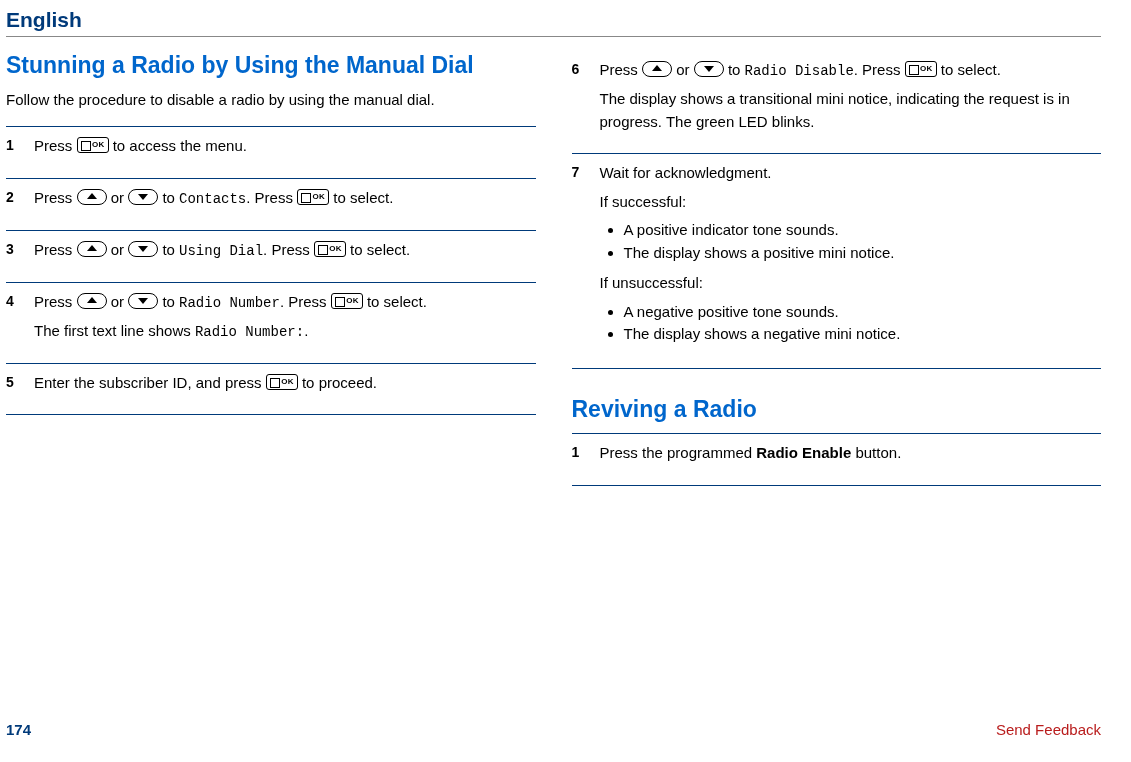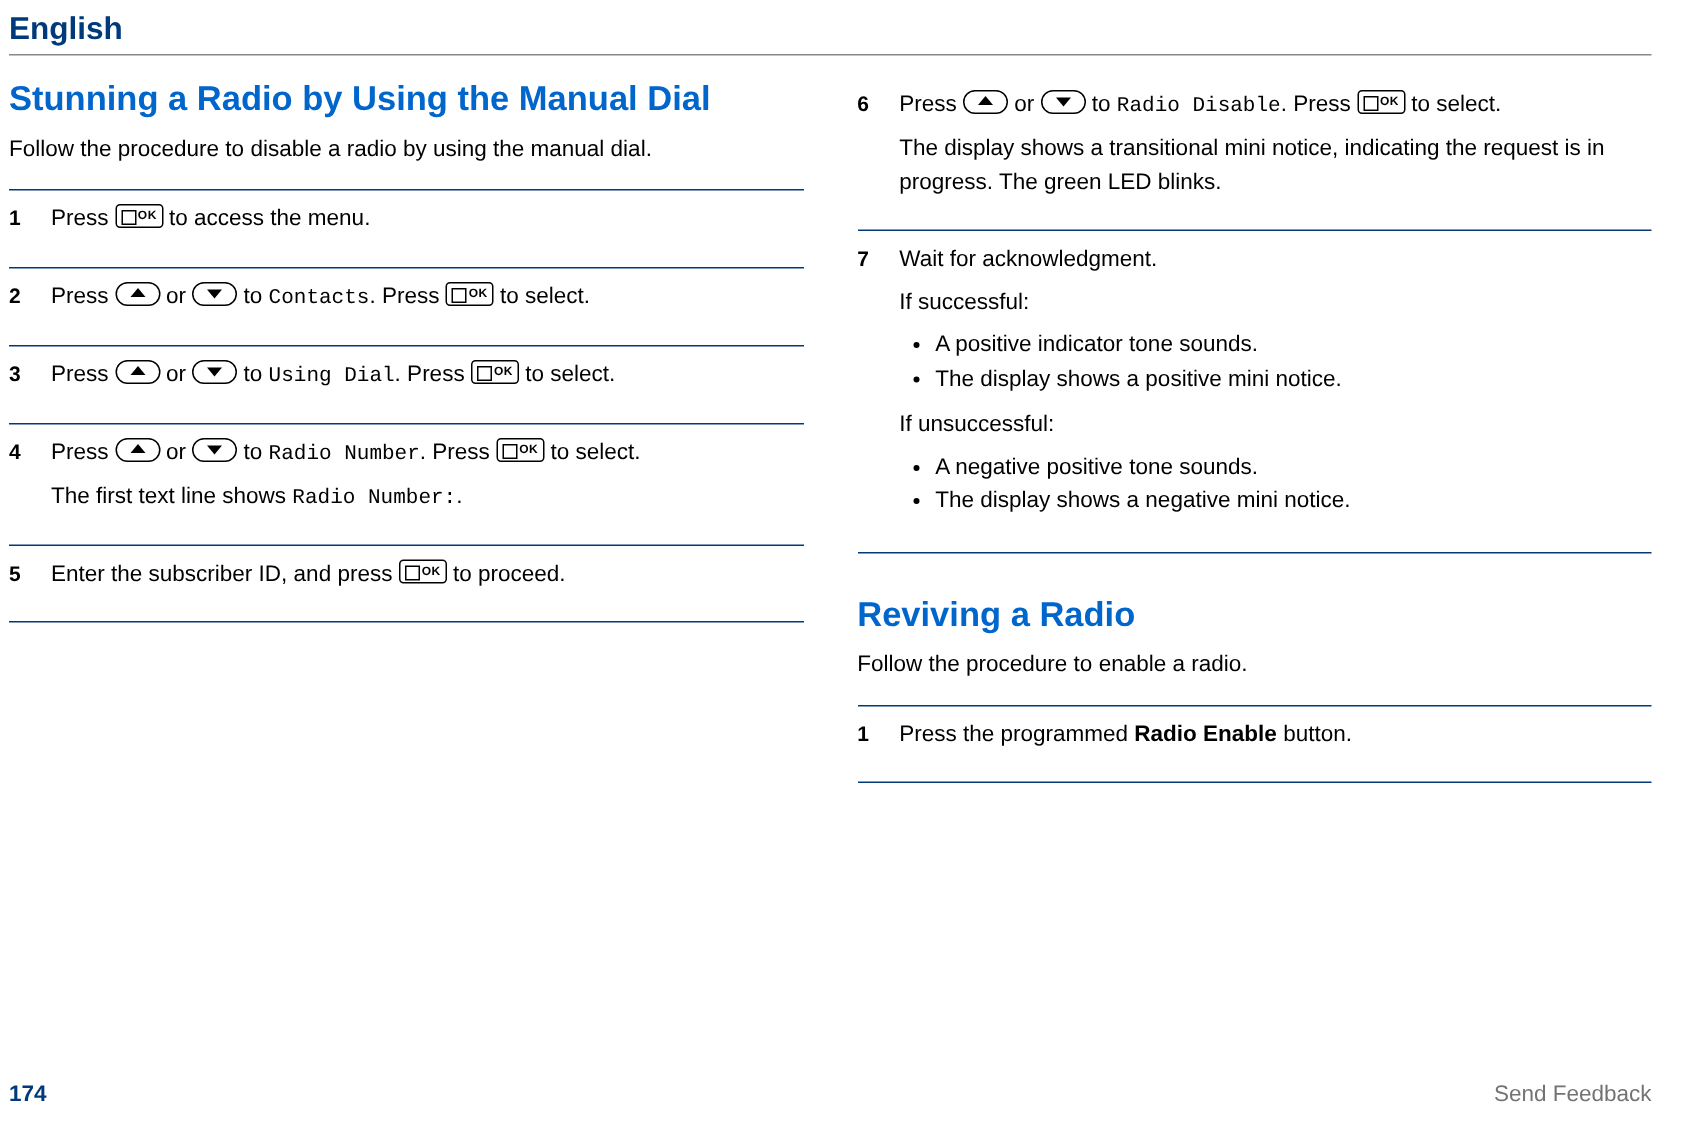--- a/index.html
+++ b/index.html
@@ -92,21 +92,21 @@
   .btn-dn::after { border-top: 6px solid #000; top: 4px; }
   .footer {
     position: absolute;
     bottom: 24px;
     left: 6px; right: 30px;
     display: flex;
     justify-content: space-between;
     font-size: 15px;
   }
   .page-num { color: #003a7a; font-weight: bold; }
-  .feedback { color: #737373; text-decoration: none; }
+  .feedback { color: #b91c1c; text-decoration: none; }
   .bold { font-weight: bold; }
 </style>
 </head>
 <body>
 
 <div class="header-lang">English</div>
 
 <div class="columns">
 
   <div class="col">
@@ -218,21 +218,20 @@
         </ul>
         <p>If unsuccessful:</p>
         <ul>
           <li>A negative positive tone sounds.</li>
           <li>The display shows a negative mini notice.</li>
         </ul>
       </div>
     </div>
 
     <h1 class="second">Reviving a Radio</h1>
-    <p class="intro">Follow the procedure to enable a radio.</p>
 
     <div class="step" style="border-bottom:1.4px solid #003a7a;">
       <div class="step-num">1</div>
       <div class="step-body">
         <p>
           <span>Press the programmed </span>
           <span class="bold">Radio Enable</span>
           <span> button.</span>
         </p>
       </div>

